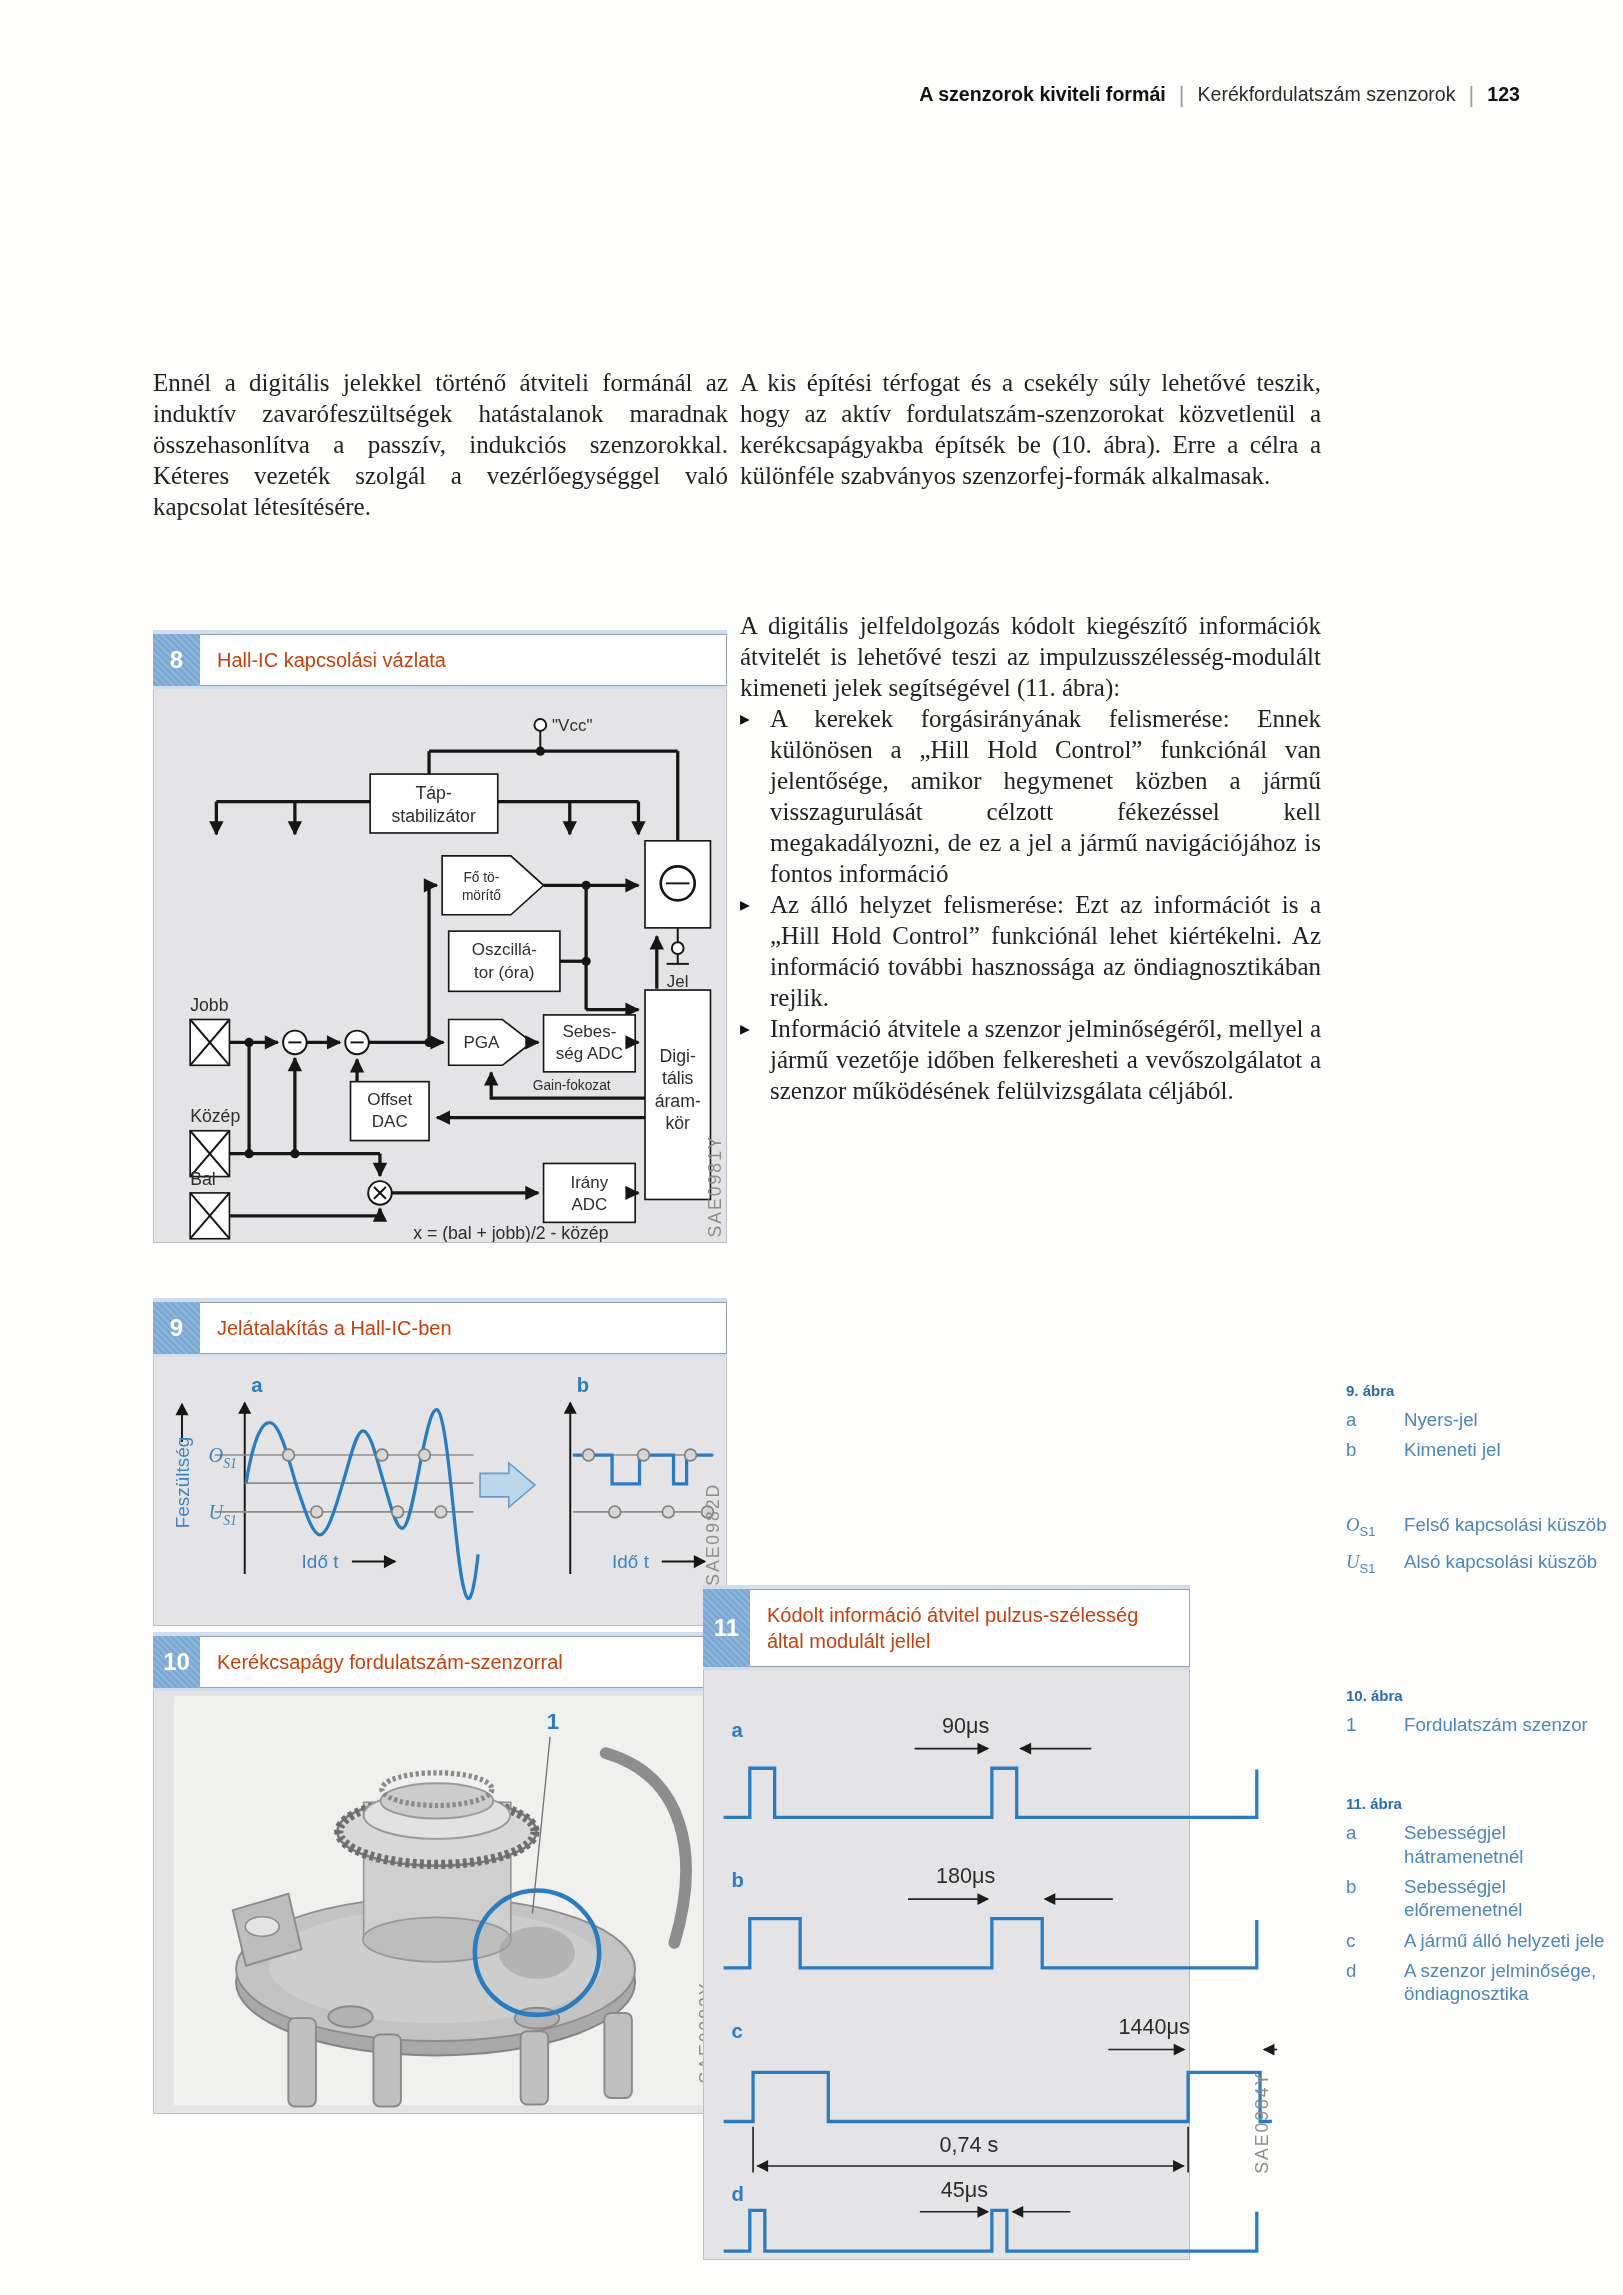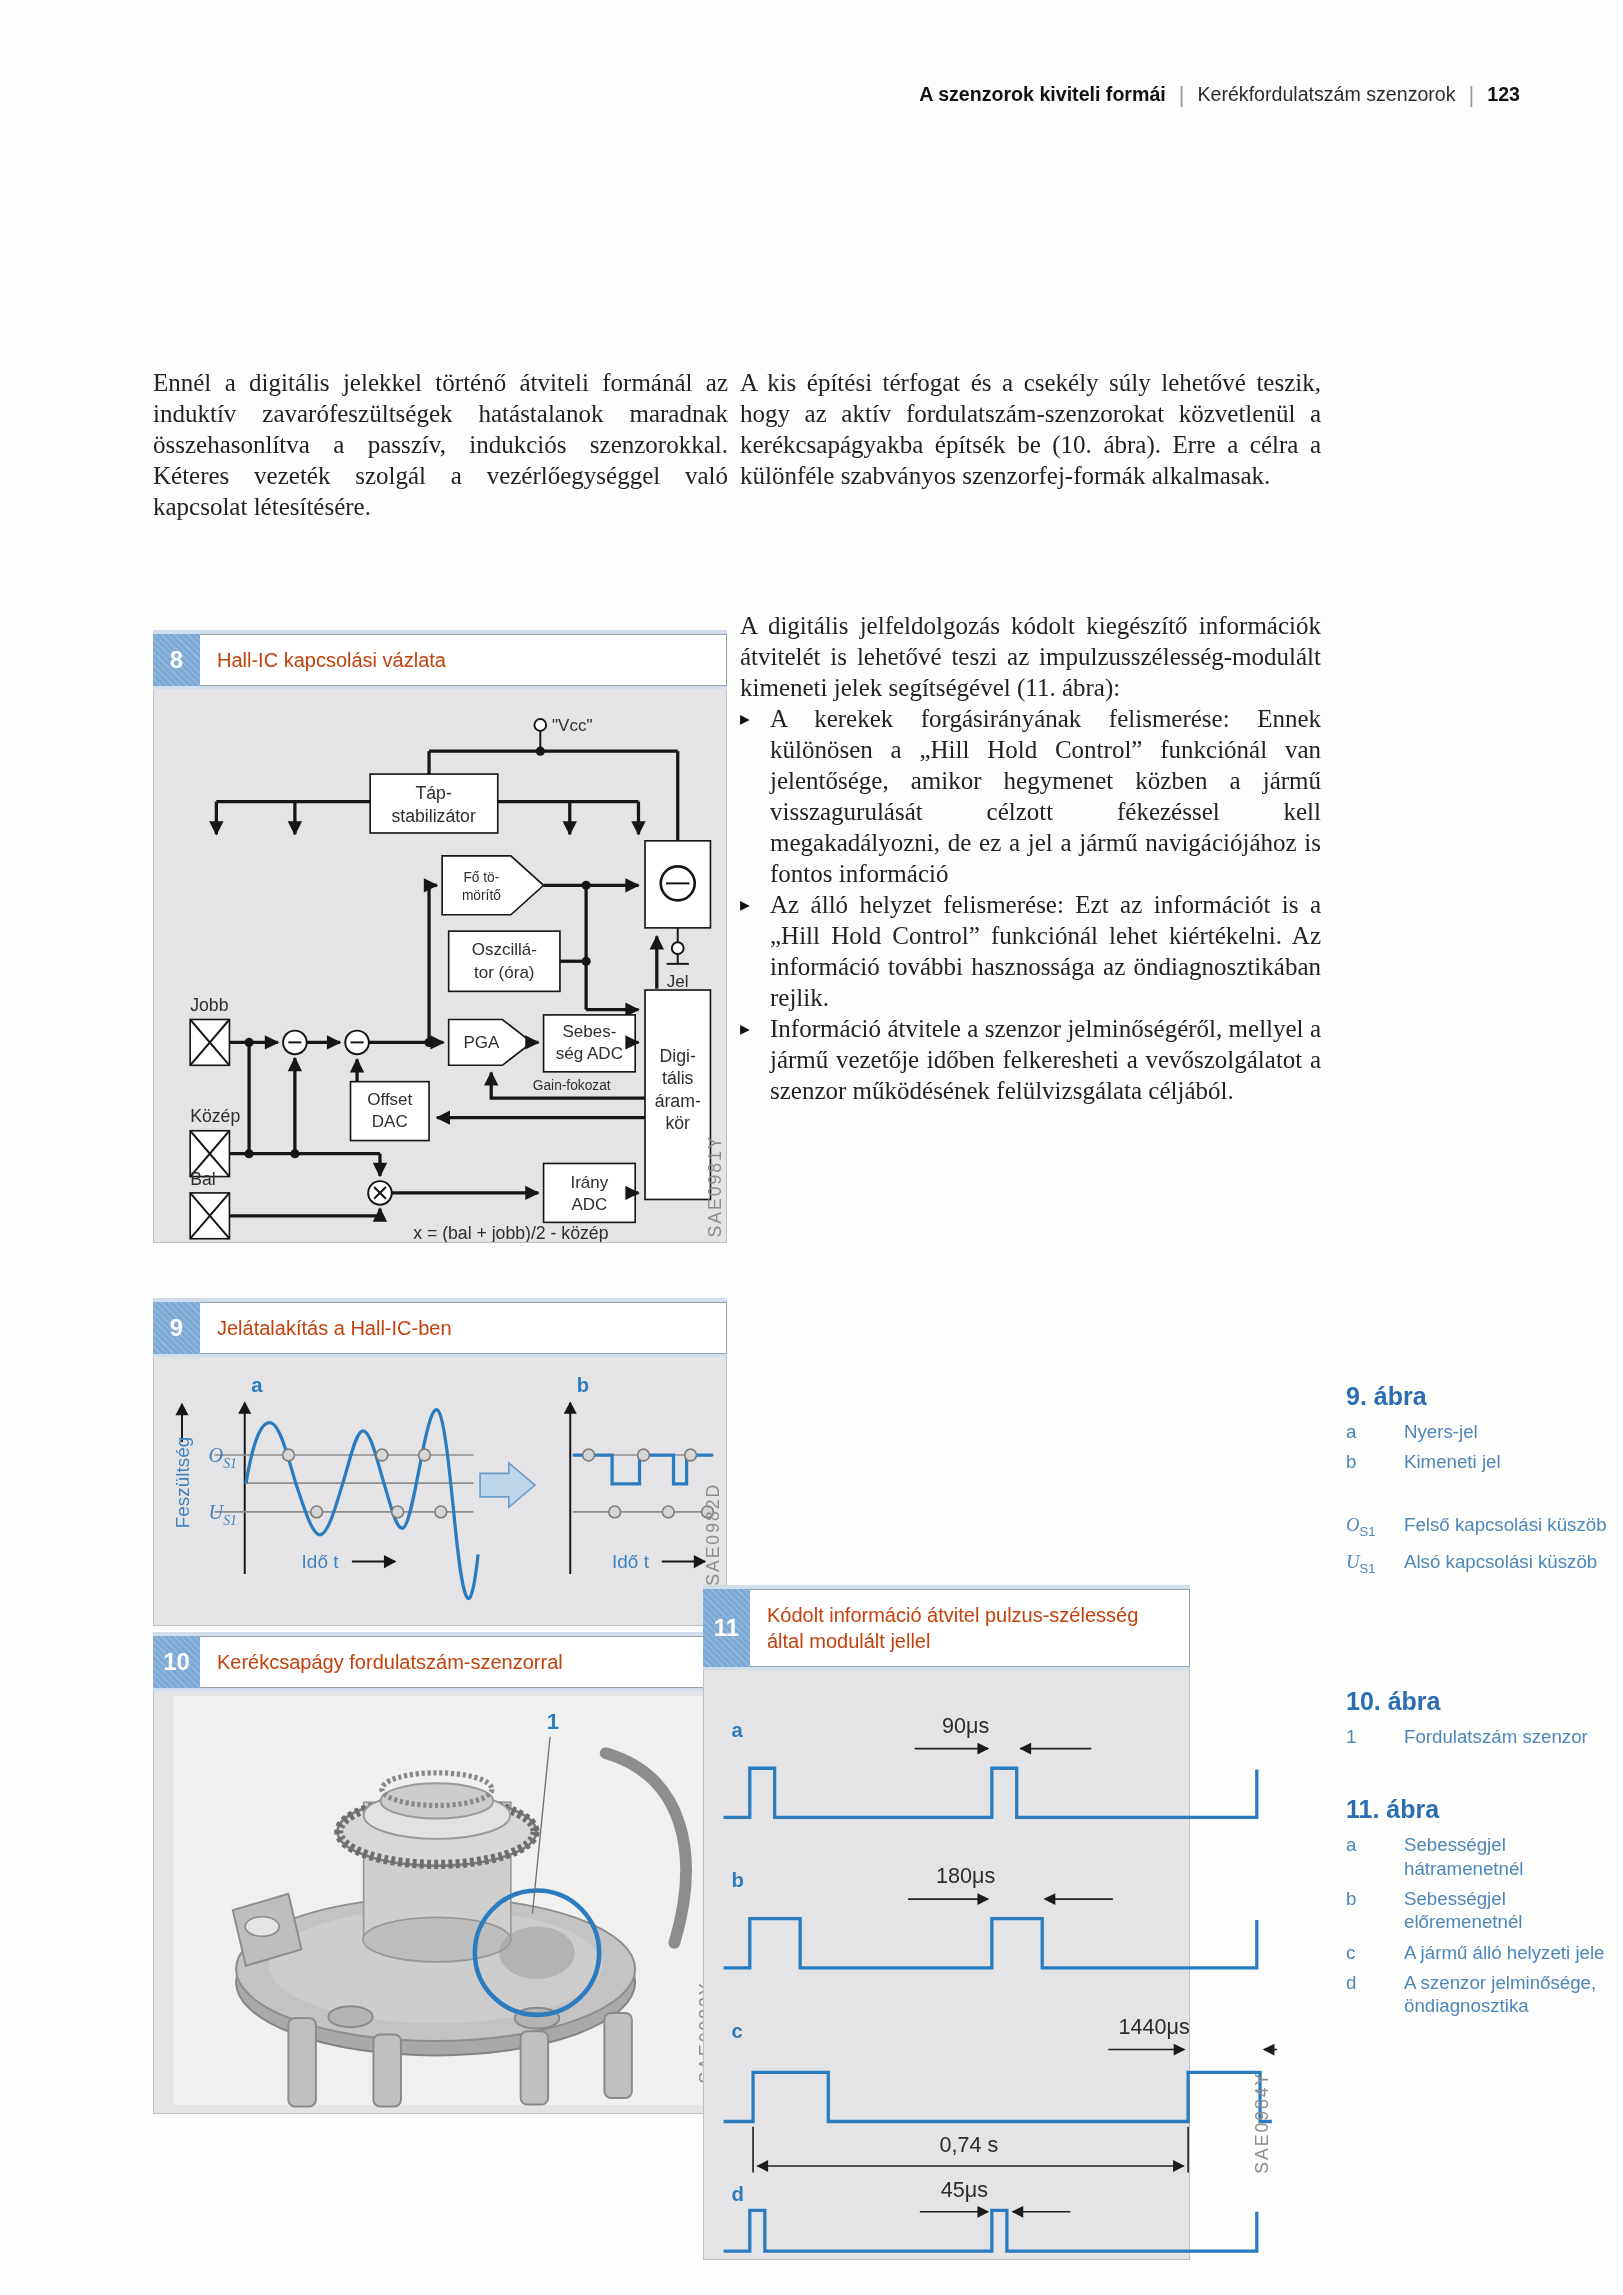--- a/index.html
+++ b/index.html
@@ -40,21 +40,21 @@
   .bluelab{font-family:"Liberation Sans",sans-serif;font-size:31px;font-weight:bold;fill:#2f7cbd;}
   .blue28{font-family:"Liberation Sans",sans-serif;font-size:29px;fill:#3f82bd;}
   .ital{font-family:"Liberation Serif",serif;font-style:italic;font-size:31px;fill:#3f82bd;}
   .bluewave{stroke:#2b7bbf;stroke-width:5;fill:none;stroke-linejoin:miter;}
   .greyline{stroke:#8f8f8f;stroke-width:2.5;fill:none;}
   .dim{stroke:#222;stroke-width:2.5;fill:none;}
   .dimlab{font-family:"Liberation Sans",sans-serif;font-size:33px;fill:#2c2c2c;}
   
   .sidebar{position:absolute;left:1346px;top:0;width:275px;font-family:"Liberation Sans",sans-serif;}
   .capblock{position:absolute;left:0;width:275px;}
-  .cap-title{font-weight:bold;color:#2a6db2;font-size:25px;margin-bottom:9.2px;}
+  .cap-title{font-weight:bold;color:#2a6db2;font-size:15px;margin-bottom:9.2px;}
   .cap-row{display:flex;color:#4d86b8;font-size:18.7px;line-height:23.6px;margin-bottom:6.5px;}
   .cap-key{width:58px;flex:0 0 58px;}
   .cap-key .ser{font-family:"Liberation Serif",serif;font-style:italic;}
   .cap-key sub{font-size:13px;}
   .cap-val{flex:1;}
 </style>
 </head>
 <body>
 
 <div class="page">

